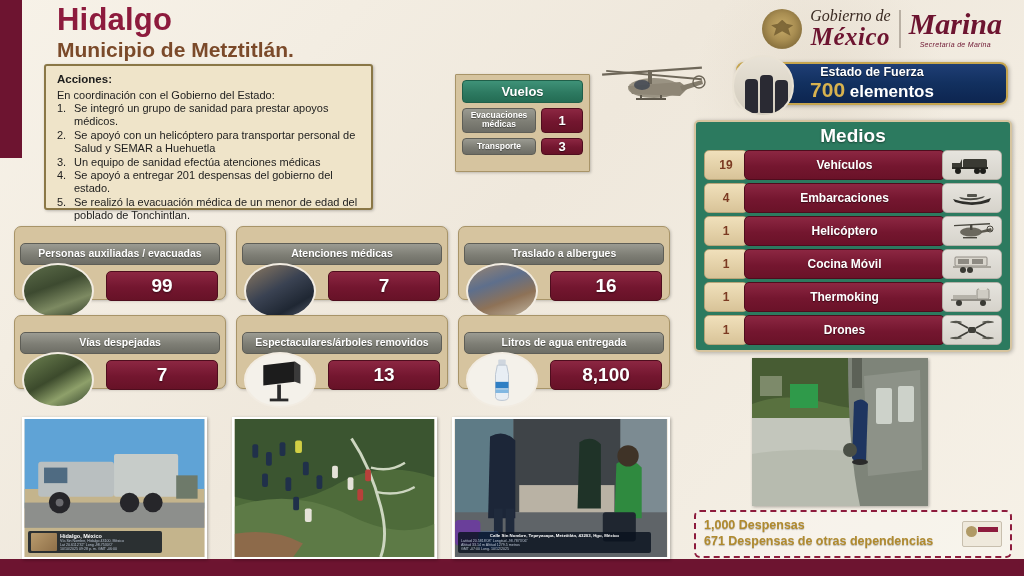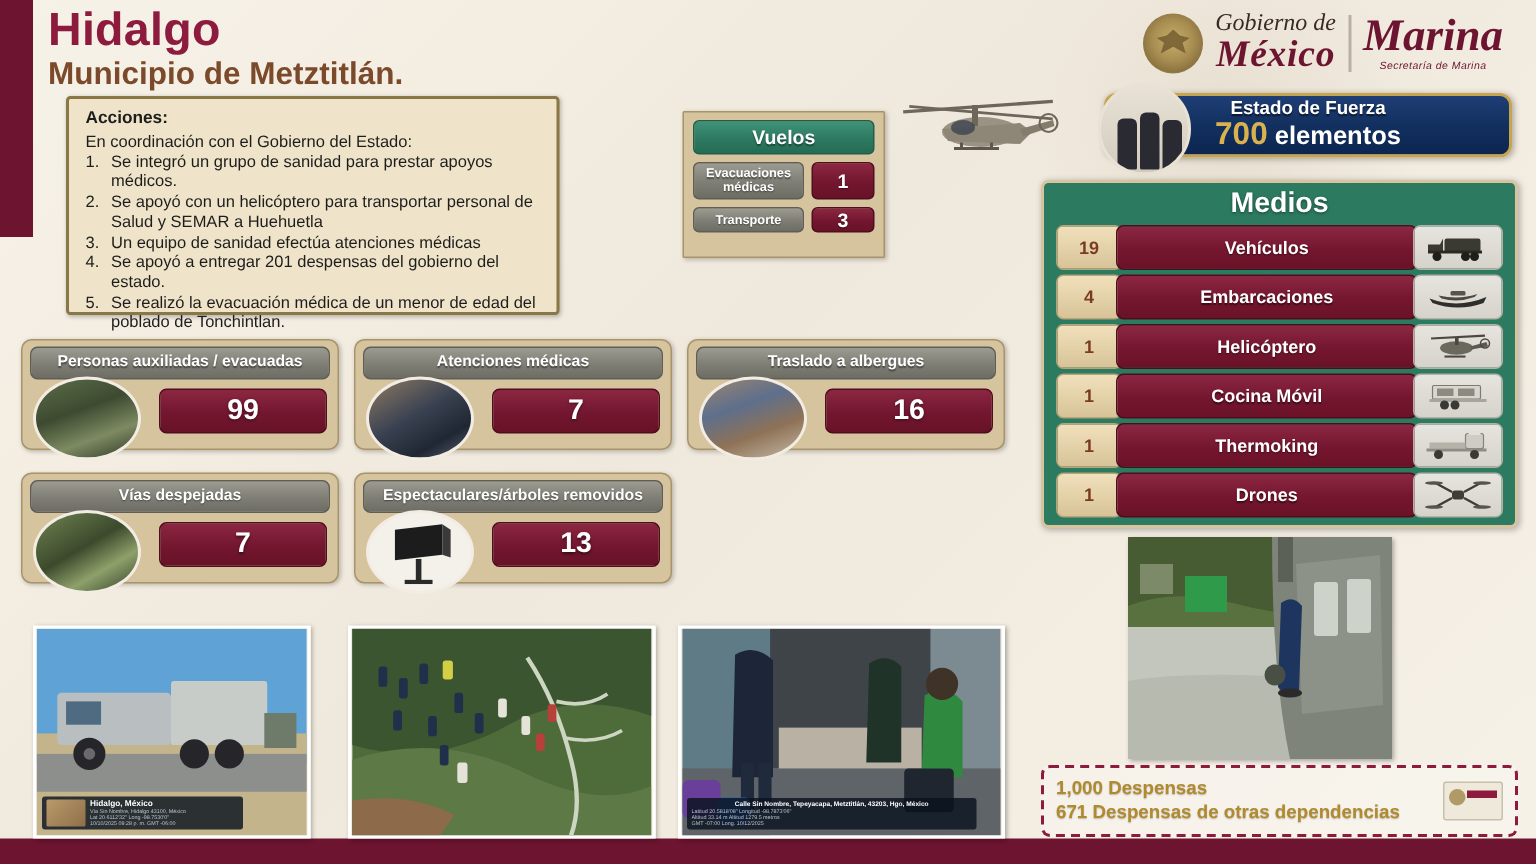--- a/index.html
+++ b/index.html
@@ -23,21 +23,21 @@
     position: absolute; left: 0; bottom: 0; width: 100%; height: 17px;
     background: #6d1430;
   }
   .watermark {
     position: absolute; left: 690px; top: -40px; width: 260px; height: 260px;
     border-radius: 50%;
     background: radial-gradient(circle, rgba(160,140,110,.12) 0%, rgba(160,140,110,0) 70%);
     pointer-events: none;
   }
   
-  .title-block { position: absolute; left: 32px; top: 4px; }
+  .title-block { position: absolute; left: 57px; top: 4px; }
   .title-main {
     font-size: 31px; font-weight: bold; color: #8d1b3d; letter-spacing: .2px;
     line-height: 1.05;
   }
   .title-sub {
     font-size: 21px; font-weight: bold; color: #7b4a2a; line-height: 1.15;
     margin-top: 1px;
   }
   
   .gov-logo {
@@ -167,21 +167,21 @@
     background: linear-gradient(180deg,#e6e4de 0%,#d6d3cb 100%);
     border: 1px solid #b3b0a7; border-radius: 5px;
     display: flex; align-items: center; justify-content: center;
   }
   .micon svg { width: 46px; height: 22px; }
   
   .card {
     position: absolute; width: 212px; height: 74px;
     background: #d6c49f; border: 1px solid #a89468; border-radius: 7px;
     box-shadow: 1px 1px 3px rgba(0,0,0,.22);
-    padding: 4px 5px;
+    padding: 16px 5px;
   }
   .card-head {
     background: linear-gradient(180deg,#9b9b92 0%,#7e7e75 55%,#6d6d65 100%);
     border: 1px solid #5e5e57; border-radius: 5px;
     color: #fff; font-size: 10.5px; font-weight: bold; text-align: center;
     padding: 3px 2px; line-height: 1.1; min-height: 22px;
     display: flex; align-items: center; justify-content: center;
     text-shadow: 0 1px 1px rgba(0,0,0,.45);
   }
   .card-body { position: relative; height: 40px; }
@@ -453,20 +453,34 @@
             <path d="M18 12 L52 8 L52 30 L18 34 Z" fill="#1c1c1c"></path>
             <path d="M52 8 L58 12 L58 32 L52 30 Z" fill="#3a3a3a"></path>
             <rect x="33" y="33" width="4" height="17" fill="#2a2a2a"></rect>
             <rect x="25" y="48" width="20" height="3" fill="#2a2a2a"></rect>
           </svg>
       </div>
       <div class="card-val">13</div>
     </div>
   </div>
 
+  <div class="card" style="left:458px;top:315px;">
+    <div class="card-head">Litros de agua entregada</div>
+    <div class="card-body">
+      <div class="card-photo ph-white">
+        <svg viewBox="0 0 72 56">
+            <rect x="32" y="6" width="8" height="6" rx="1" fill="#cfd6de"></rect>
+            <path d="M31 12 L41 12 L43 22 L43 46 Q43 50 36 50 Q29 50 29 46 L29 22 Z" fill="#e8eef4" stroke="#b9c4cf" stroke-width="1"></path>
+            <rect x="29" y="30" width="14" height="7" fill="#2f7fc4"></rect>
+            <rect x="29" y="38" width="14" height="4" fill="#56a0d8" opacity=".7"></rect>
+          </svg>
+      </div>
+      <div class="card-val">8,100</div>
+    </div>
+  </div>
 
   <div class="photo" style="left:22px;top:417px;width:185px;height:142px;">
     <svg viewBox="0 0 185 142" style="position:absolute;inset:0;width:100%;height:100%;">
       <rect width="185" height="92" fill="#5fa3d6"></rect>
       <rect y="72" width="185" height="70" fill="#c4b48c"></rect>
       <rect y="86" width="185" height="26" fill="#8d8f8c"></rect>
       <rect x="14" y="44" width="78" height="36" rx="3" fill="#b9bfc0"></rect>
       <rect x="92" y="36" width="66" height="44" rx="2" fill="#c7ccc9"></rect>
       <rect x="20" y="50" width="24" height="16" fill="#4f6b82"></rect>
       <circle cx="36" cy="86" r="11" fill="#26262a"></circle>

